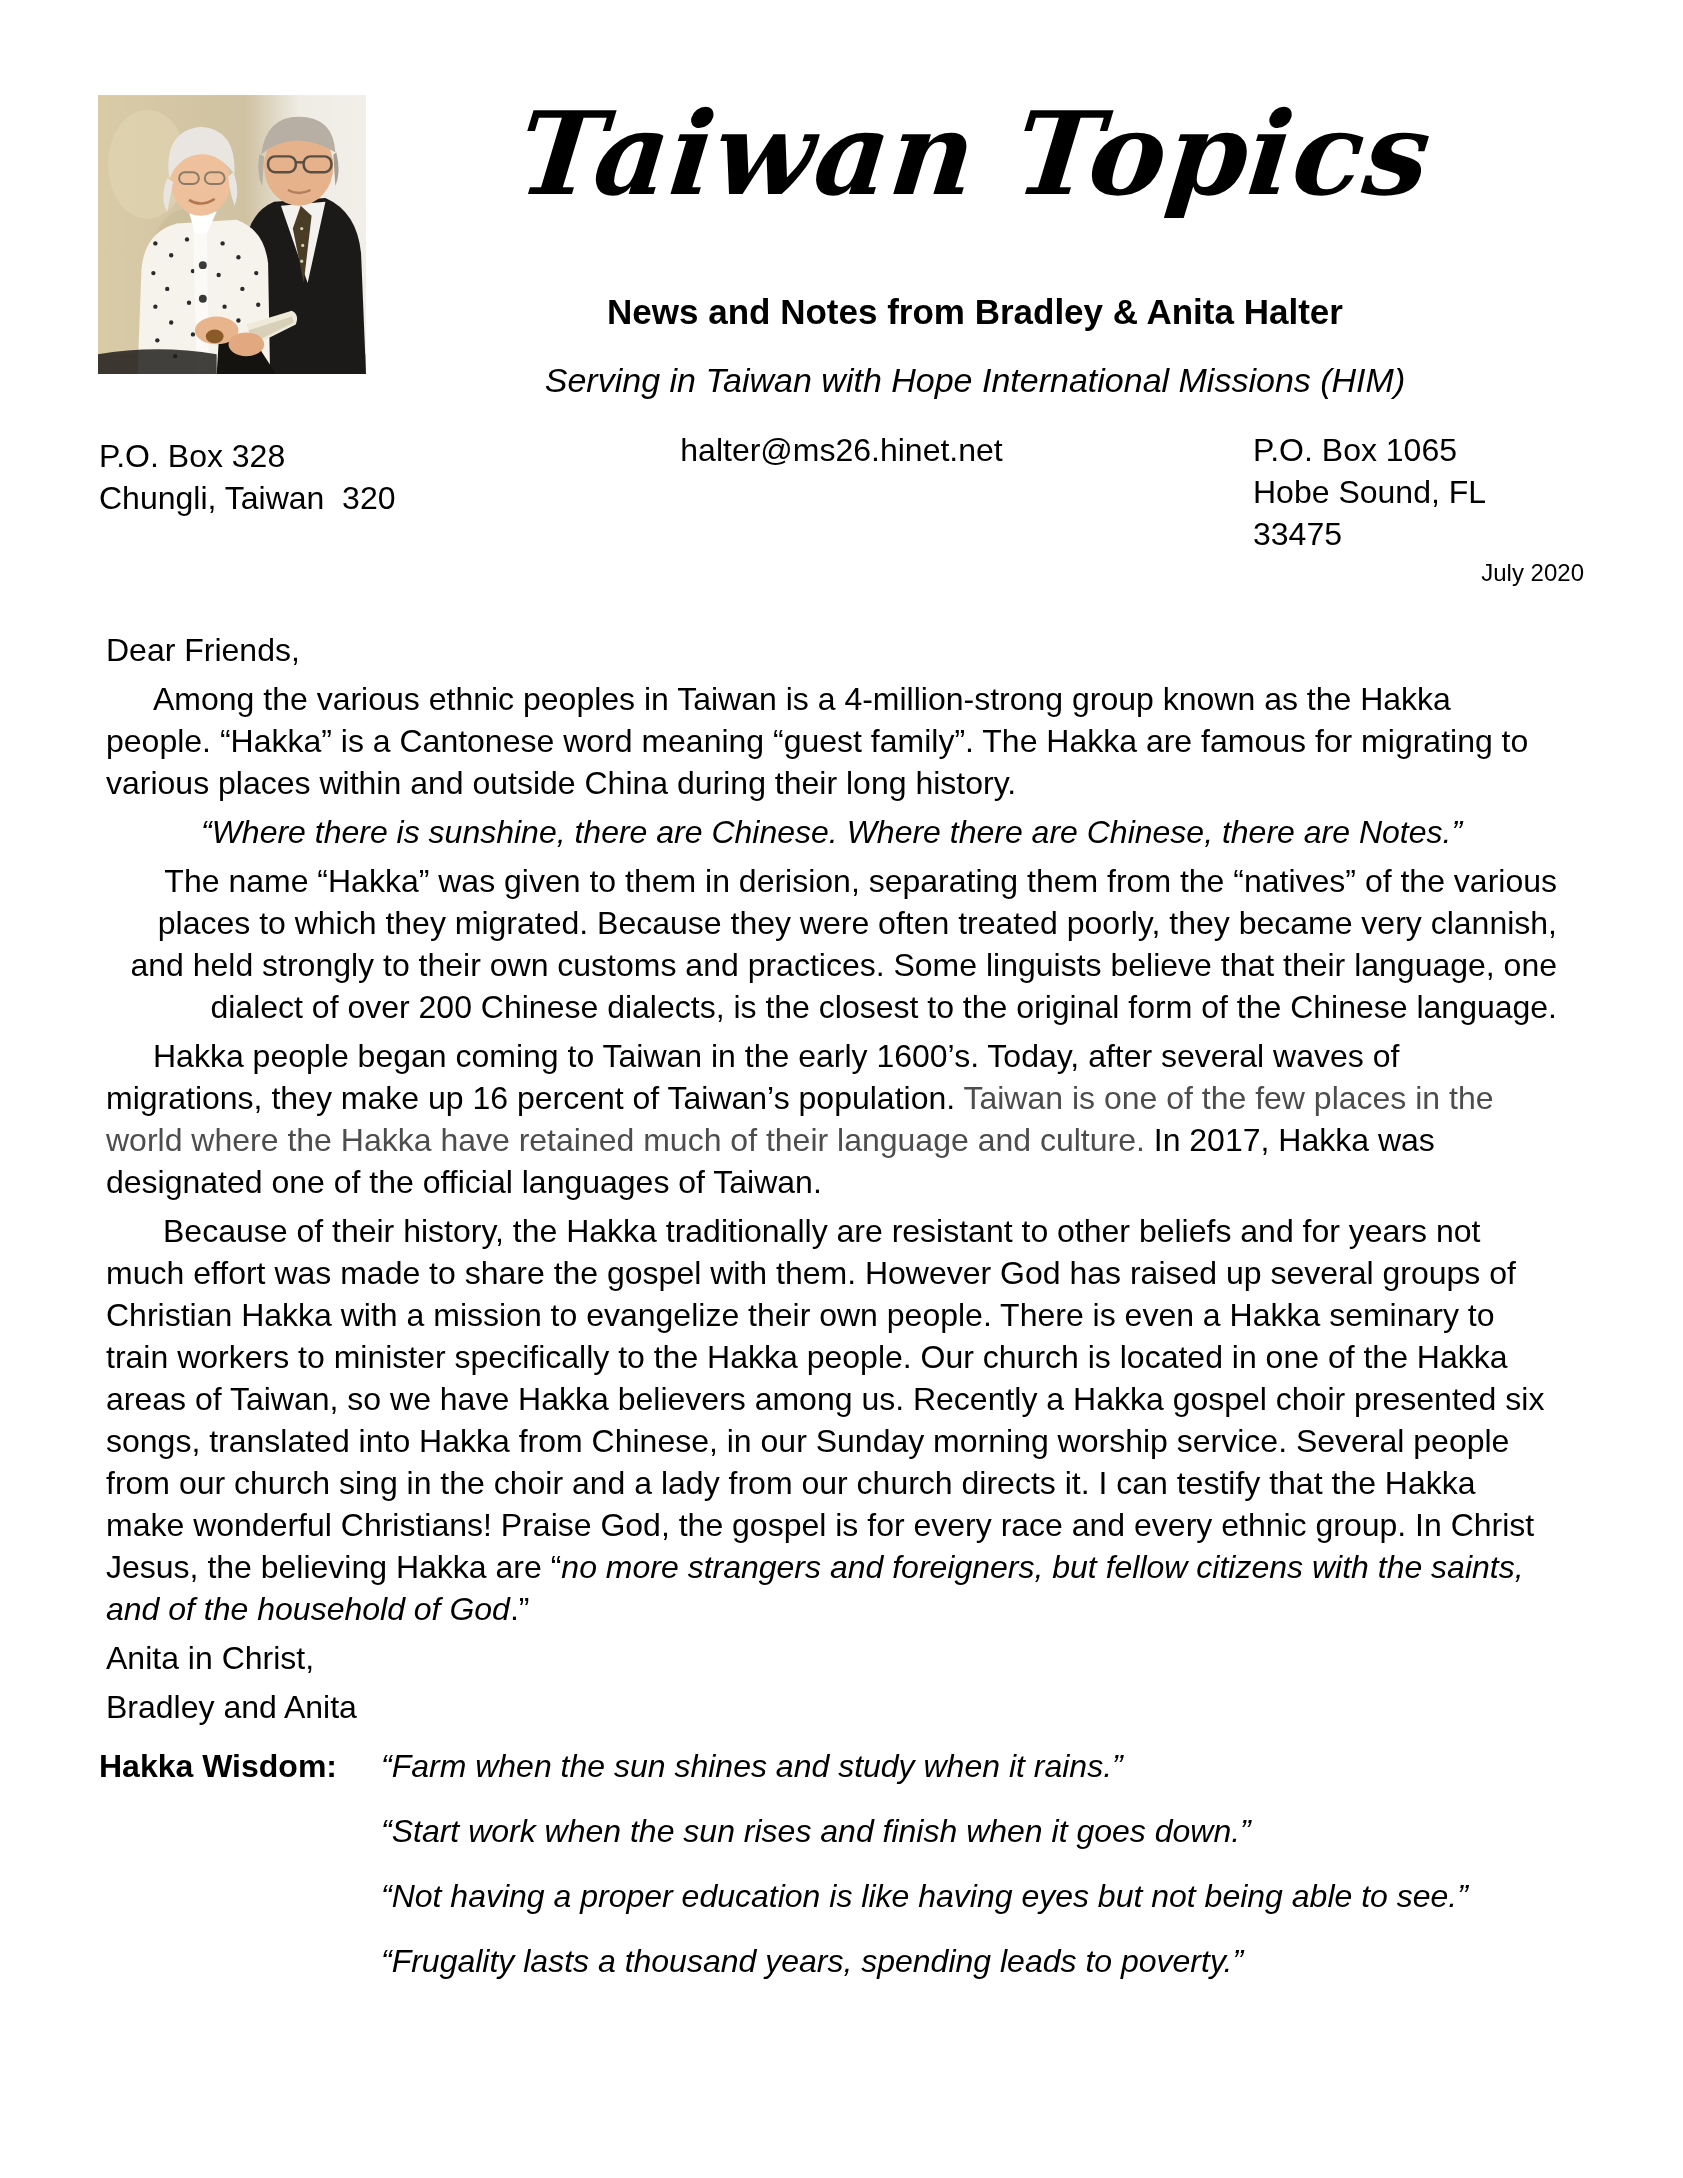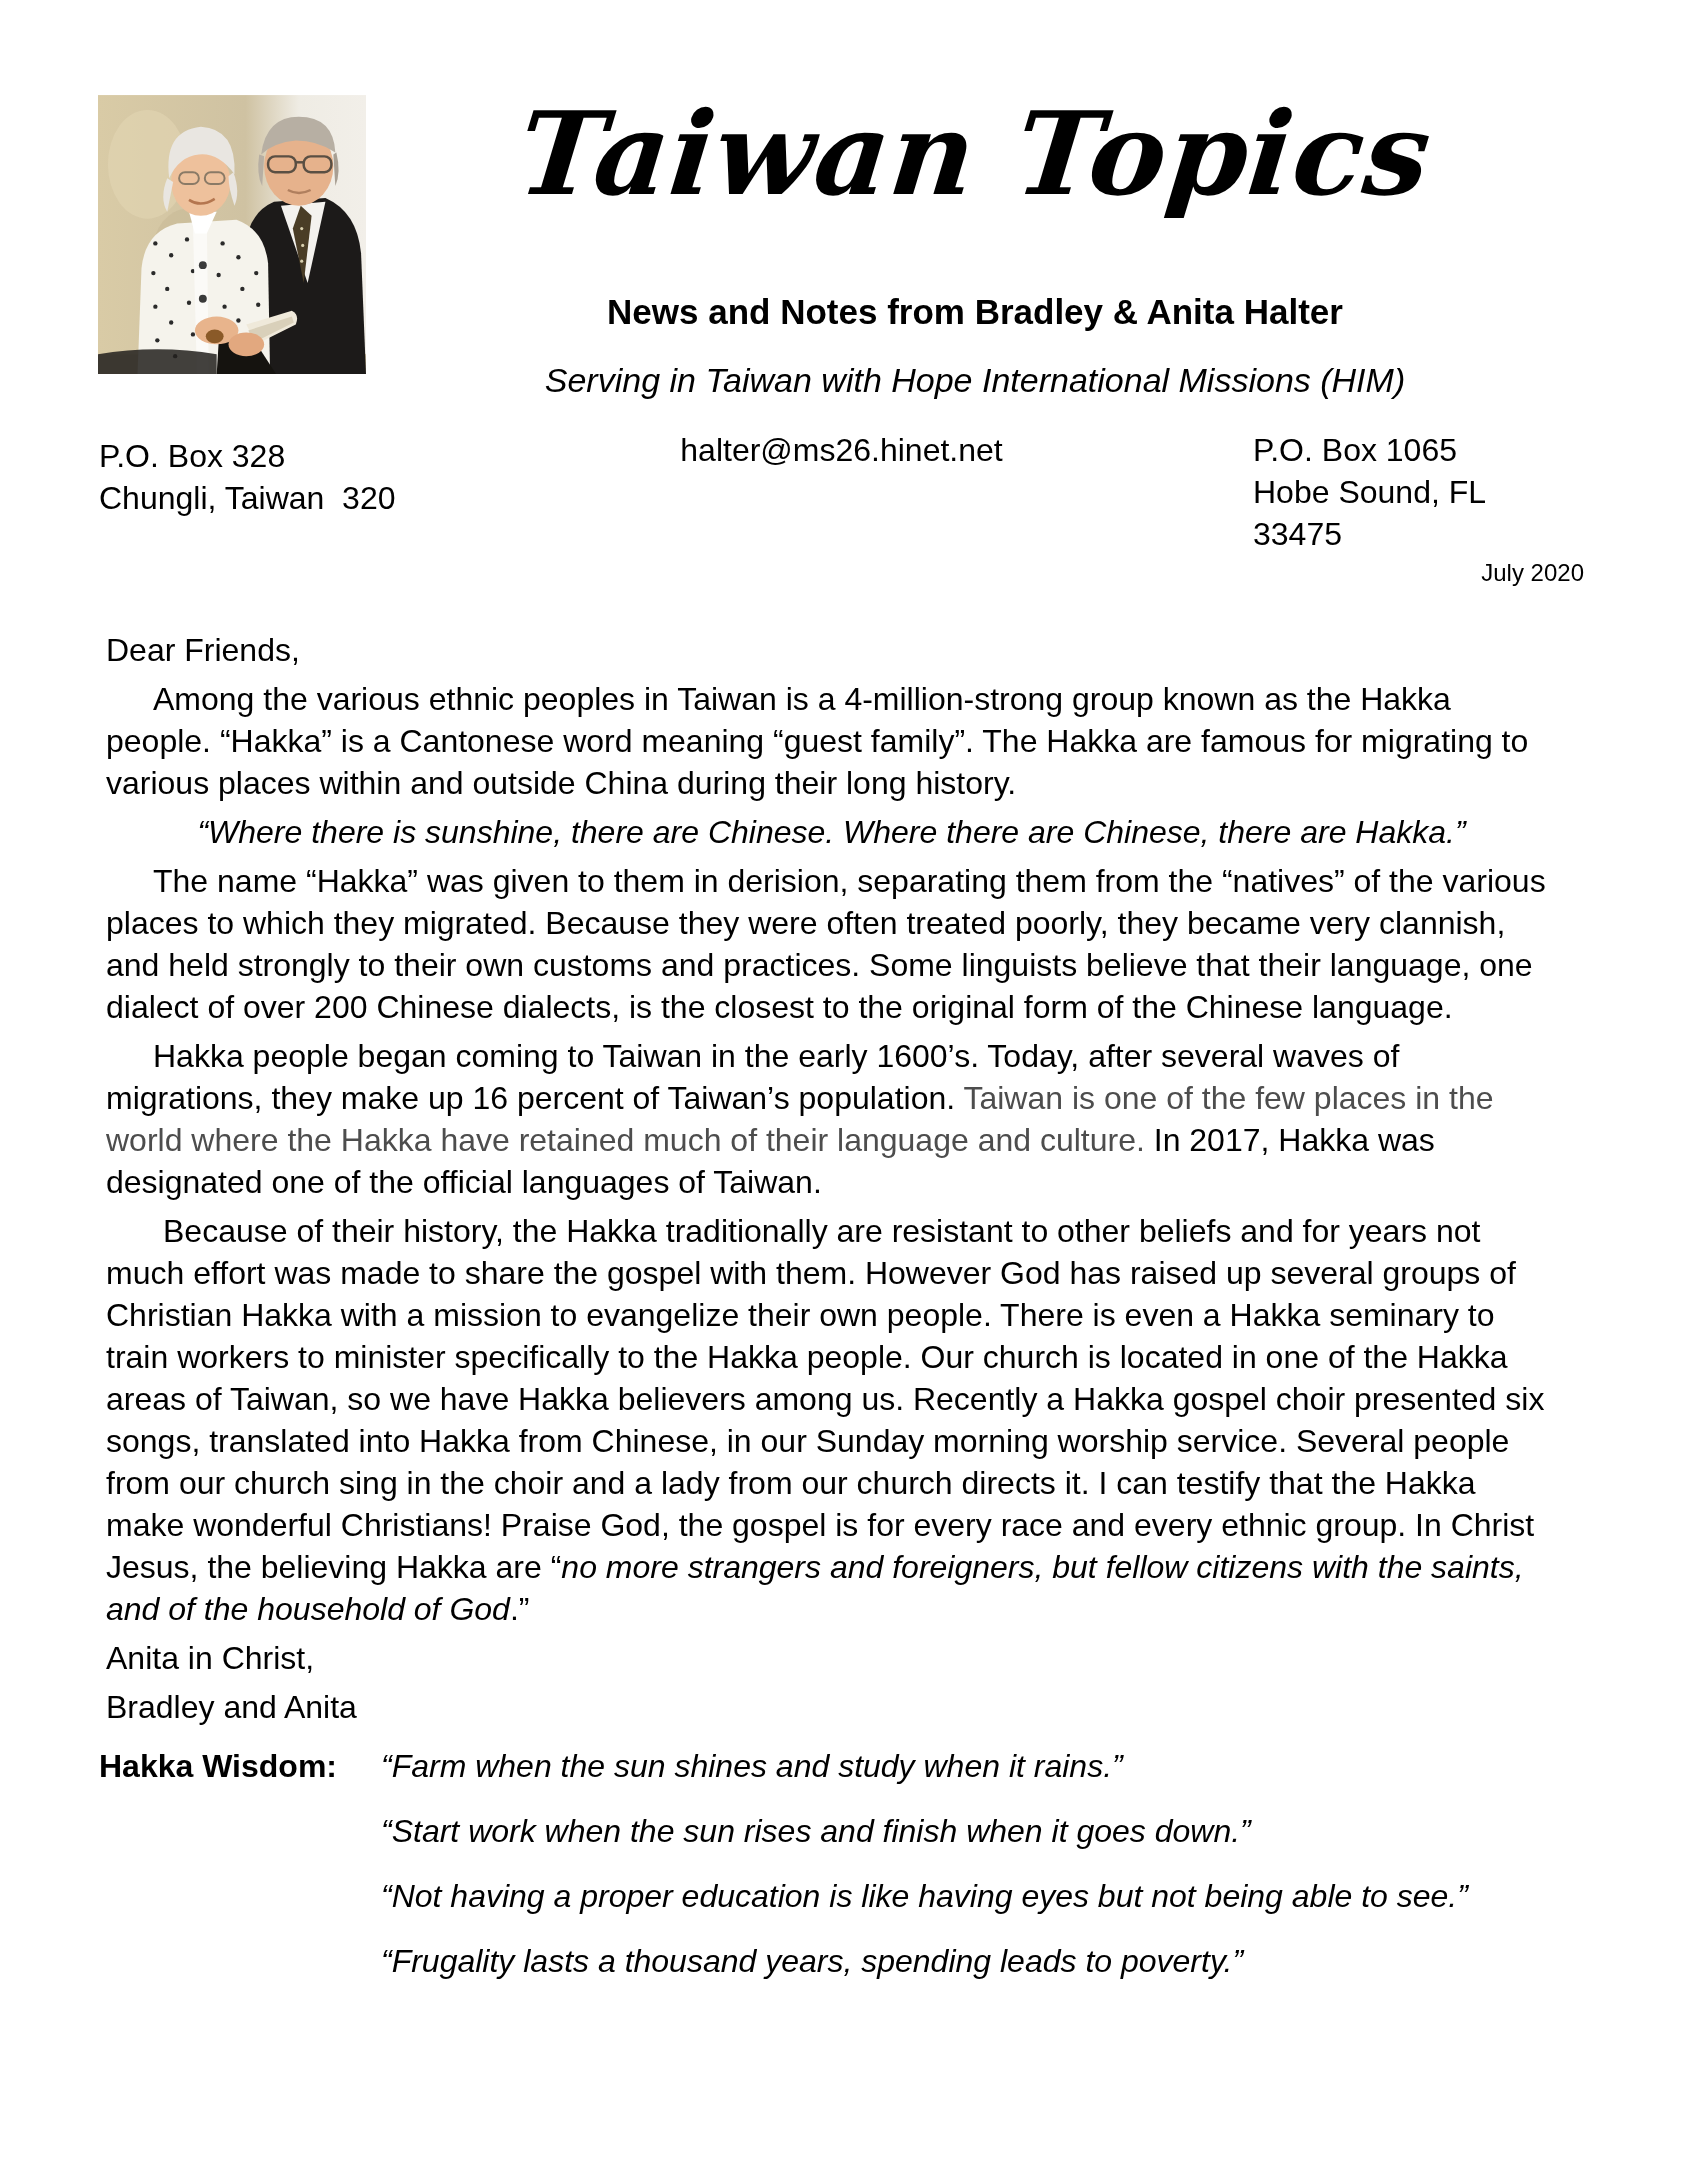--- a/index.html
+++ b/index.html
@@ -44,21 +44,21 @@
   
   .letter{
     position:absolute;left:99px;top:622px;width:1465px;
     font-size:32px;line-height:42px;
   }
   .letter p{margin:7px;}
   .salutation{margin:0;}
   .para{text-indent:47px;}
   .p1{margin-top:25px;}
   .pullquote{margin-top:19px;text-align:center;font-style:italic;}
-  .p2{margin-top:27px;}
+  .p2{margin-top:27px;text-align:right;}
   .p3{margin-top:27px;}
   .p4{margin-top:9px;text-indent:57px;}
   .gray{color:#4d4d4d;}
   .iquote{font-style:italic;}
   .closing{margin-top:22px;}
   .signature{margin-top:25px;}
   
   .wisdom-row{position:relative;margin-top:17px;padding-left:282px;min-height:42px;}
   .wisdom-row.later{margin-top:23px;}
   .wisdom-label{position:absolute;left:0;top:0;font-weight:bold;}
@@ -165,21 +165,21 @@
     </div>
   </div>
 
   <div class="date">July 2020</div>
 
   <div class="letter">
     <p class="salutation">Dear Friends,</p>
 
     <p class="para p1">Among the various ethnic peoples in Taiwan is a 4-million-strong group known as the Hakka people. “Hakka” is a Cantonese word meaning “guest family”. The Hakka are famous for migrating to various places within and outside China during their long history.</p>
 
-    <p class="pullquote">“Where there is sunshine, there are Chinese. Where there are Chinese, there are Hakka.”</p>
+    <p class="pullquote">“Where there is sunshine, there are Chinese. Where there are Chinese, there are Notes.”</p>
 
     <p class="para p2">The name “Hakka” was given to them in derision, separating them from the “natives” of the various places to which they migrated. Because they were often treated poorly, they became very clannish, and held strongly to their own customs and practices. Some linguists believe that their language, one dialect of over 200 Chinese dialects, is the closest to the original form of the Chinese language.</p>
 
     <p class="para p3"><span>Hakka people began coming to Taiwan in the early 1600’s. Today, after several waves of migrations, they make up 16 percent of Taiwan’s population. </span><span class="gray">Taiwan is one of the few places in the world where the Hakka have retained much of their language and culture.</span><span> In 2017, Hakka was designated one of the official languages of Taiwan.</span></p>
 
     <p class="para p4"><span>Because of their history, the Hakka traditionally are resistant to other beliefs and for years not much effort was made to share the gospel with them. However God has raised up several groups of Christian Hakka with a mission to evangelize their own people. There is even a Hakka seminary to train workers to minister specifically to the Hakka people. Our church is located in one of the Hakka areas of Taiwan, so we have Hakka believers among us. Recently a Hakka gospel choir presented six songs, translated into Hakka from Chinese, in our Sunday morning worship service. Several people from our church sing in the choir and a lady from our church directs it. I can testify that the Hakka make wonderful Christians! Praise God, the gospel is for every race and every ethnic group. In Christ Jesus, the believing Hakka are “</span><span class="iquote">no more strangers and foreigners, but fellow citizens with the saints, and of the household of God</span><span>.”</span></p>
 
     <p class="closing">Anita in Christ,</p>
     <p class="signature">Bradley and Anita</p>
 

